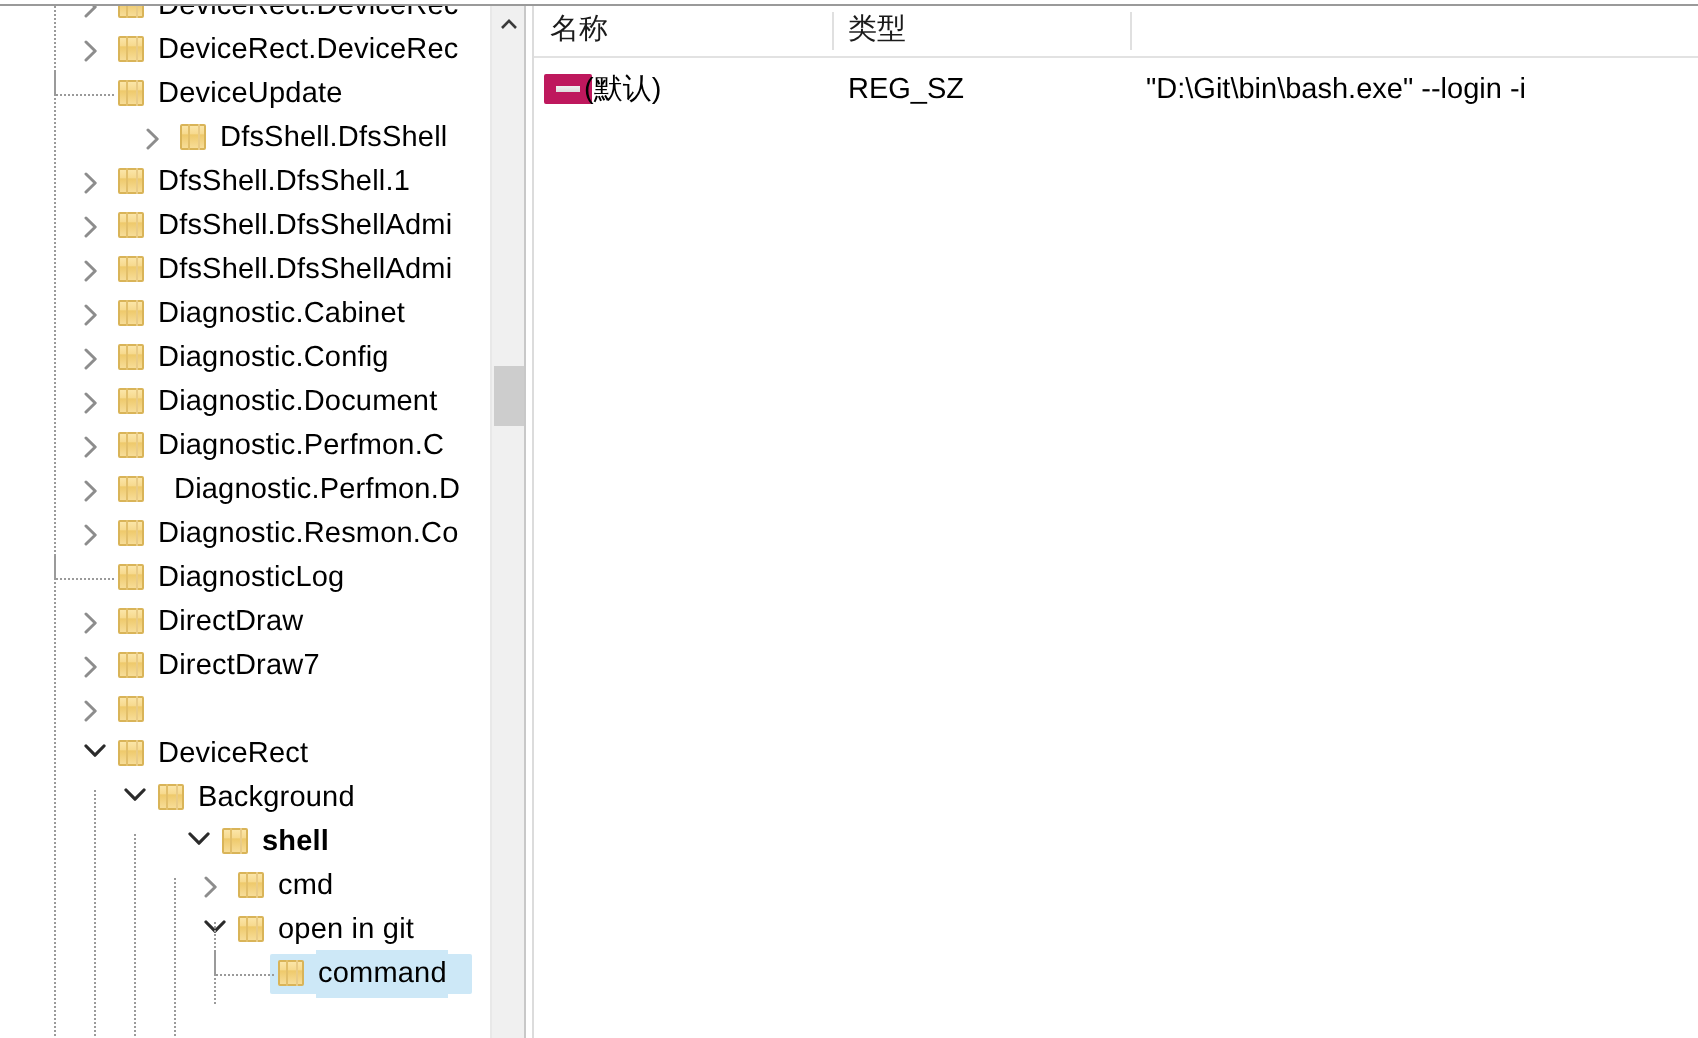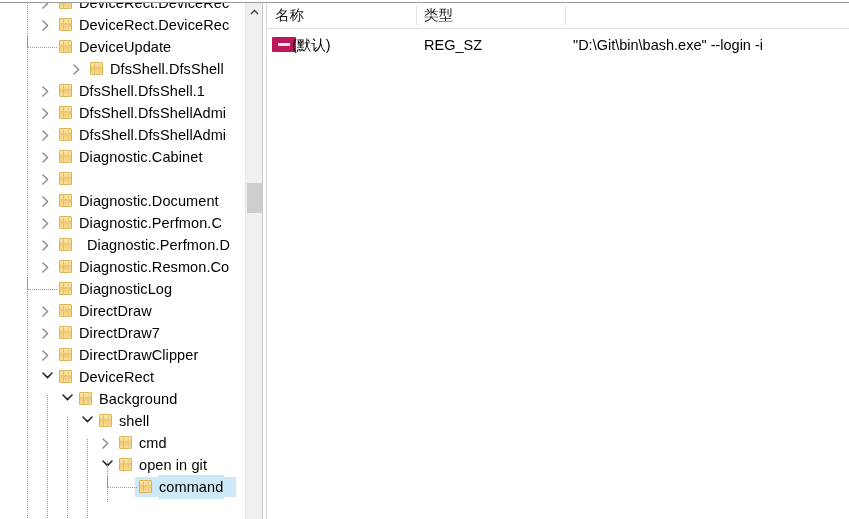--- a/index.html
+++ b/index.html
@@ -240,20 +240,21 @@
         </div>
         <div class="trow" style="top: 165px; position: absolute; left: 0px; width: 240px;">
           <div class="chev" style="left:42px;">
             <svg width="7" height="11" viewBox="0 0 7 11">
               <path d="M1 1 L5.6 5.5 L1 10" fill="none" stroke="#8d8d8d" stroke-width="1.5" stroke-linecap="round" stroke-linejoin="round"></path>
             </svg>
           </div>
           <div class="fold" style="left:59px;">
             <i></i>
           </div>
+          <div class="lbl" style="left:79px;">Diagnostic.Config</div>
         </div>
         <div class="trow" style="top: 187px; position: absolute; left: 0px; width: 240px;">
           <div class="chev" style="left:42px;">
             <svg width="7" height="11" viewBox="0 0 7 11">
               <path d="M1 1 L5.6 5.5 L1 10" fill="none" stroke="#8d8d8d" stroke-width="1.5" stroke-linecap="round" stroke-linejoin="round"></path>
             </svg>
           </div>
           <div class="fold" style="left:59px;">
             <i></i>
           </div>
@@ -324,21 +325,20 @@
         </div>
         <div class="trow" style="top: 341px; position: absolute; left: 0px; width: 240px;">
           <div class="chev" style="left:42px;">
             <svg width="7" height="11" viewBox="0 0 7 11">
               <path d="M1 1 L5.6 5.5 L1 10" fill="none" stroke="#8d8d8d" stroke-width="1.5" stroke-linecap="round" stroke-linejoin="round"></path>
             </svg>
           </div>
           <div class="fold" style="left:59px;">
             <i></i>
           </div>
-          <div class="lbl" style="left:79px;">DirectDrawClipper</div>
         </div>
         <div class="trow" style="top: 363px; position: absolute; left: 0px; width: 240px;">
           <div class="chev" style="left:42px;">
             <svg width="11" height="7" viewBox="0 0 11 7">
               <path d="M1 1 L5.5 5.6 L10 1" fill="none" stroke="#2b2b2b" stroke-width="1.6" stroke-linecap="round" stroke-linejoin="round"></path>
             </svg>
           </div>
           <div class="fold" style="left:59px;">
             <i></i>
           </div>
@@ -348,21 +348,21 @@
           <div class="chev" style="left:62px;">
             <svg width="11" height="7" viewBox="0 0 11 7">
               <path d="M1 1 L5.5 5.6 L10 1" fill="none" stroke="#2b2b2b" stroke-width="1.6" stroke-linecap="round" stroke-linejoin="round"></path>
             </svg>
           </div>
           <div class="fold" style="left:79px;">
             <i></i>
           </div>
           <div class="lbl" style="left:99px;">Background</div>
         </div>
-        <div class="trow" style="top: 407px; position: absolute; left: 0px; width: 240px;">
+        <div class="trow" style="top: 407px; position: absolute; left: 12px; width: 240px; font-weight: bold;">
           <div class="chev" style="left:82px;">
             <svg width="11" height="7" viewBox="0 0 11 7">
               <path d="M1 1 L5.5 5.6 L10 1" fill="none" stroke="#2b2b2b" stroke-width="1.6" stroke-linecap="round" stroke-linejoin="round"></path>
             </svg>
           </div>
           <div class="fold" style="left:99px;">
             <i></i>
           </div>
           <div class="lbl" style="left:119px;">shell</div>
         </div>

